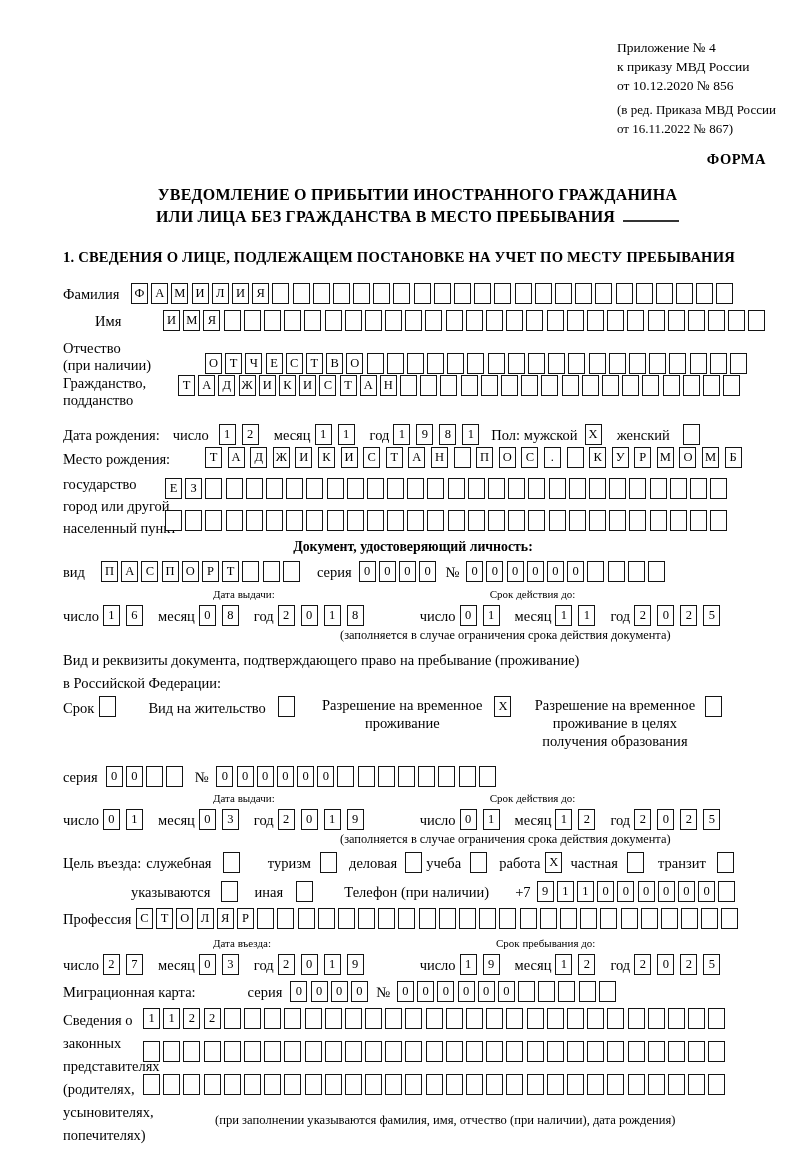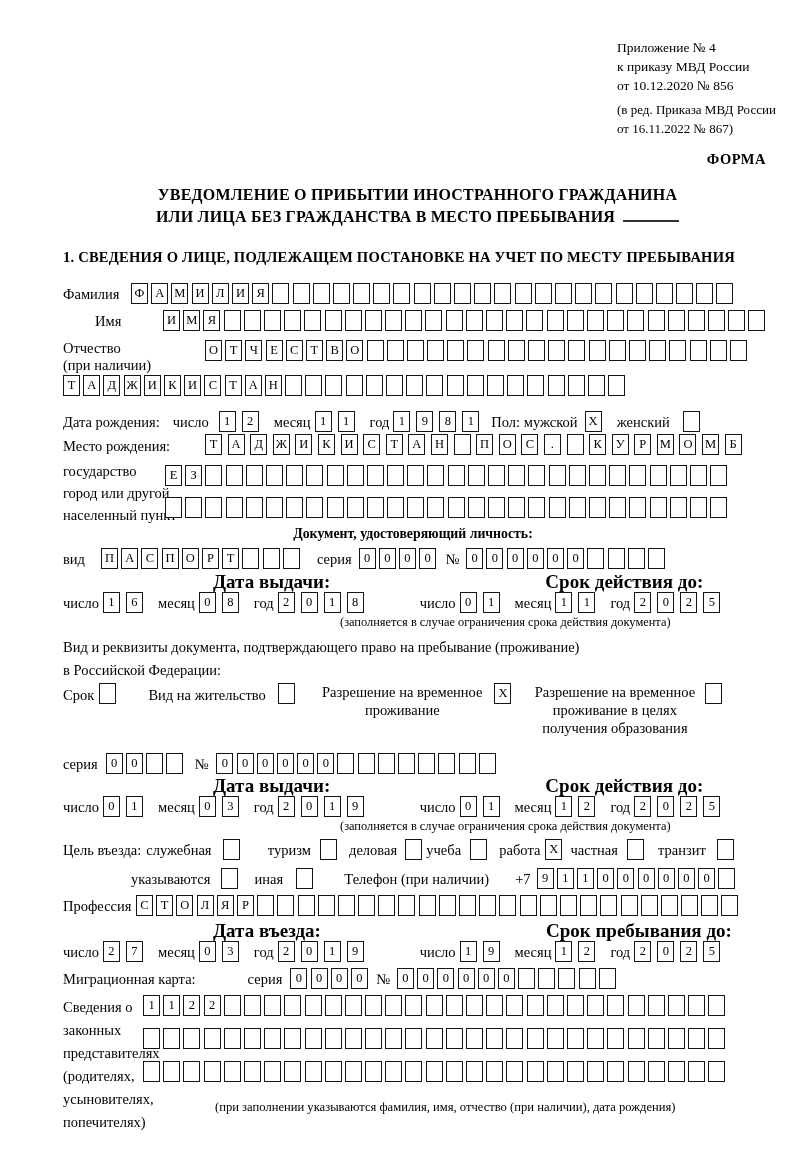--- a/index.html
+++ b/index.html
@@ -25,29 +25,29 @@
   .cell{
     display:inline-flex;align-items:center;justify-content:center;flex:none;
     width:15px;height:19px;border:1.5px solid #141414;margin-right:3.2px;
     font-size:12.5px;line-height:19px;background:#fff;
   }
   .wide .cell{margin-right:5.6px;}
   .sp .cell{margin-right:6px;}
   .blk{position:relative;}
   .abs{position:absolute;}
   .center-bold{text-align:center;font-weight:bold;font-size:13.8px;width:700px;}
-  .dp-heads{display:flex;font-size:19px;line-height:17px;font-weight:bold;}
+  .dp-heads{display:flex;font-size:11px;line-height:17px;}
   .dp-line{display:flex;align-items:center;margin-top:2px;white-space:nowrap;}
   .t{margin-right:4px;}
   .g{margin-left:9px;}
   .dp-note{font-size:12.4px;line-height:16px;margin-left:277px;margin-top:1px;white-space:nowrap;}
   .para{line-height:23px;}
   .plabel{text-align:center;line-height:18px;flex:none;}
   .note-sm{font-size:12.6px;}
-  .mb7{margin-bottom:6px;} .mb9{margin-bottom:9px;margin-left:32px;} .mb1{margin-bottom:1px;}
+  .mb7{margin-bottom:6px;} .mb9{margin-bottom:9px;margin-left:32px;} .mb1{margin-bottom:1px;align-items:flex-end;}
   .mb15{margin-bottom:15px;} .mb2{margin-bottom:2px;} .mb4{margin-bottom:4px;}
   .mb6{margin-bottom:6px;} .mb3{margin-bottom:3px;} .mb5{margin-bottom:5px;} .mb8{margin-bottom:8px;}
 </style>
 </head>
 <body>
 
 <div class="page">
 
   <div class="hdr">
     <div>Приложение № 4</div>
@@ -171,20 +171,24 @@
           <span class="cell"></span>
           <span class="cell"></span>
           <span class="cell"></span>
           <span class="cell"></span>
           <span class="cell"></span>
           <span class="cell"></span>
         </span>
     </div>
 
     <div class="rowt mb15">
+      <span class="lbl l2" style="width:115px">
+        <span>Гражданство,</span><br>
+        <span>подданство</span>
+      </span>
       <span class="cells">
           <span class="cell">Т</span>
           <span class="cell">А</span>
           <span class="cell">Д</span>
           <span class="cell">Ж</span>
           <span class="cell">И</span>
           <span class="cell">К</span>
           <span class="cell">И</span>
           <span class="cell">С</span>
           <span class="cell">Т</span>

